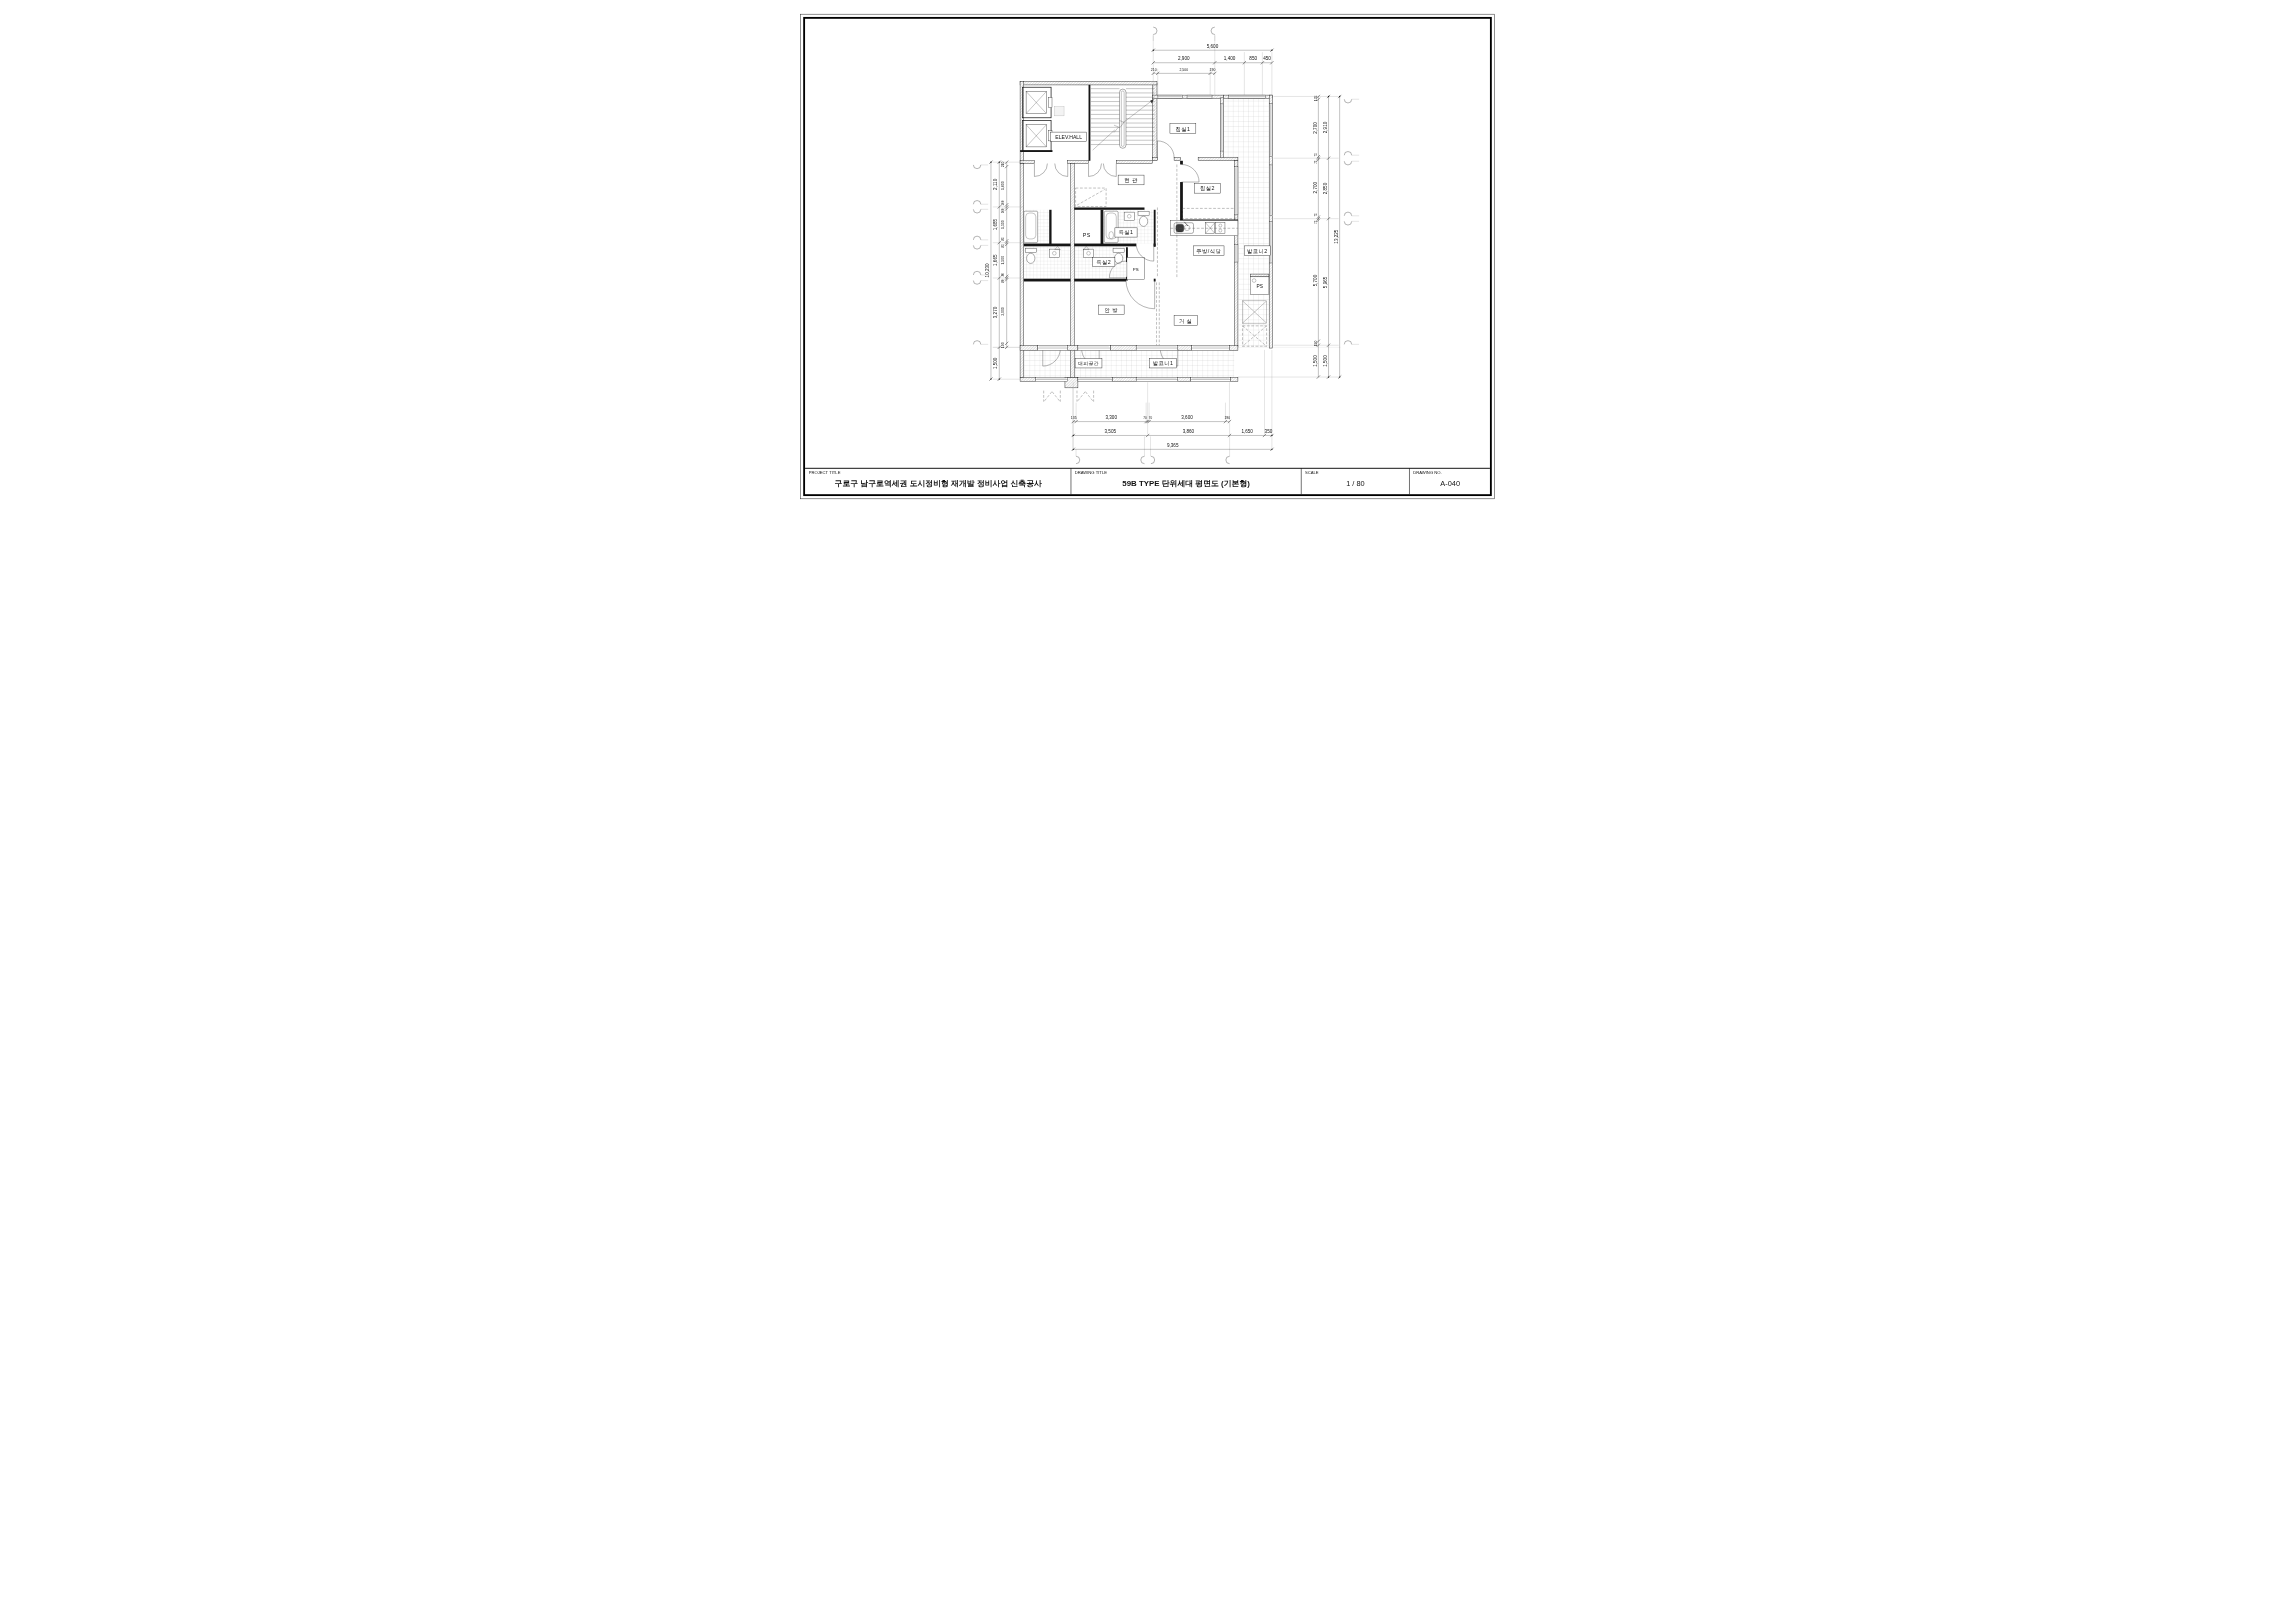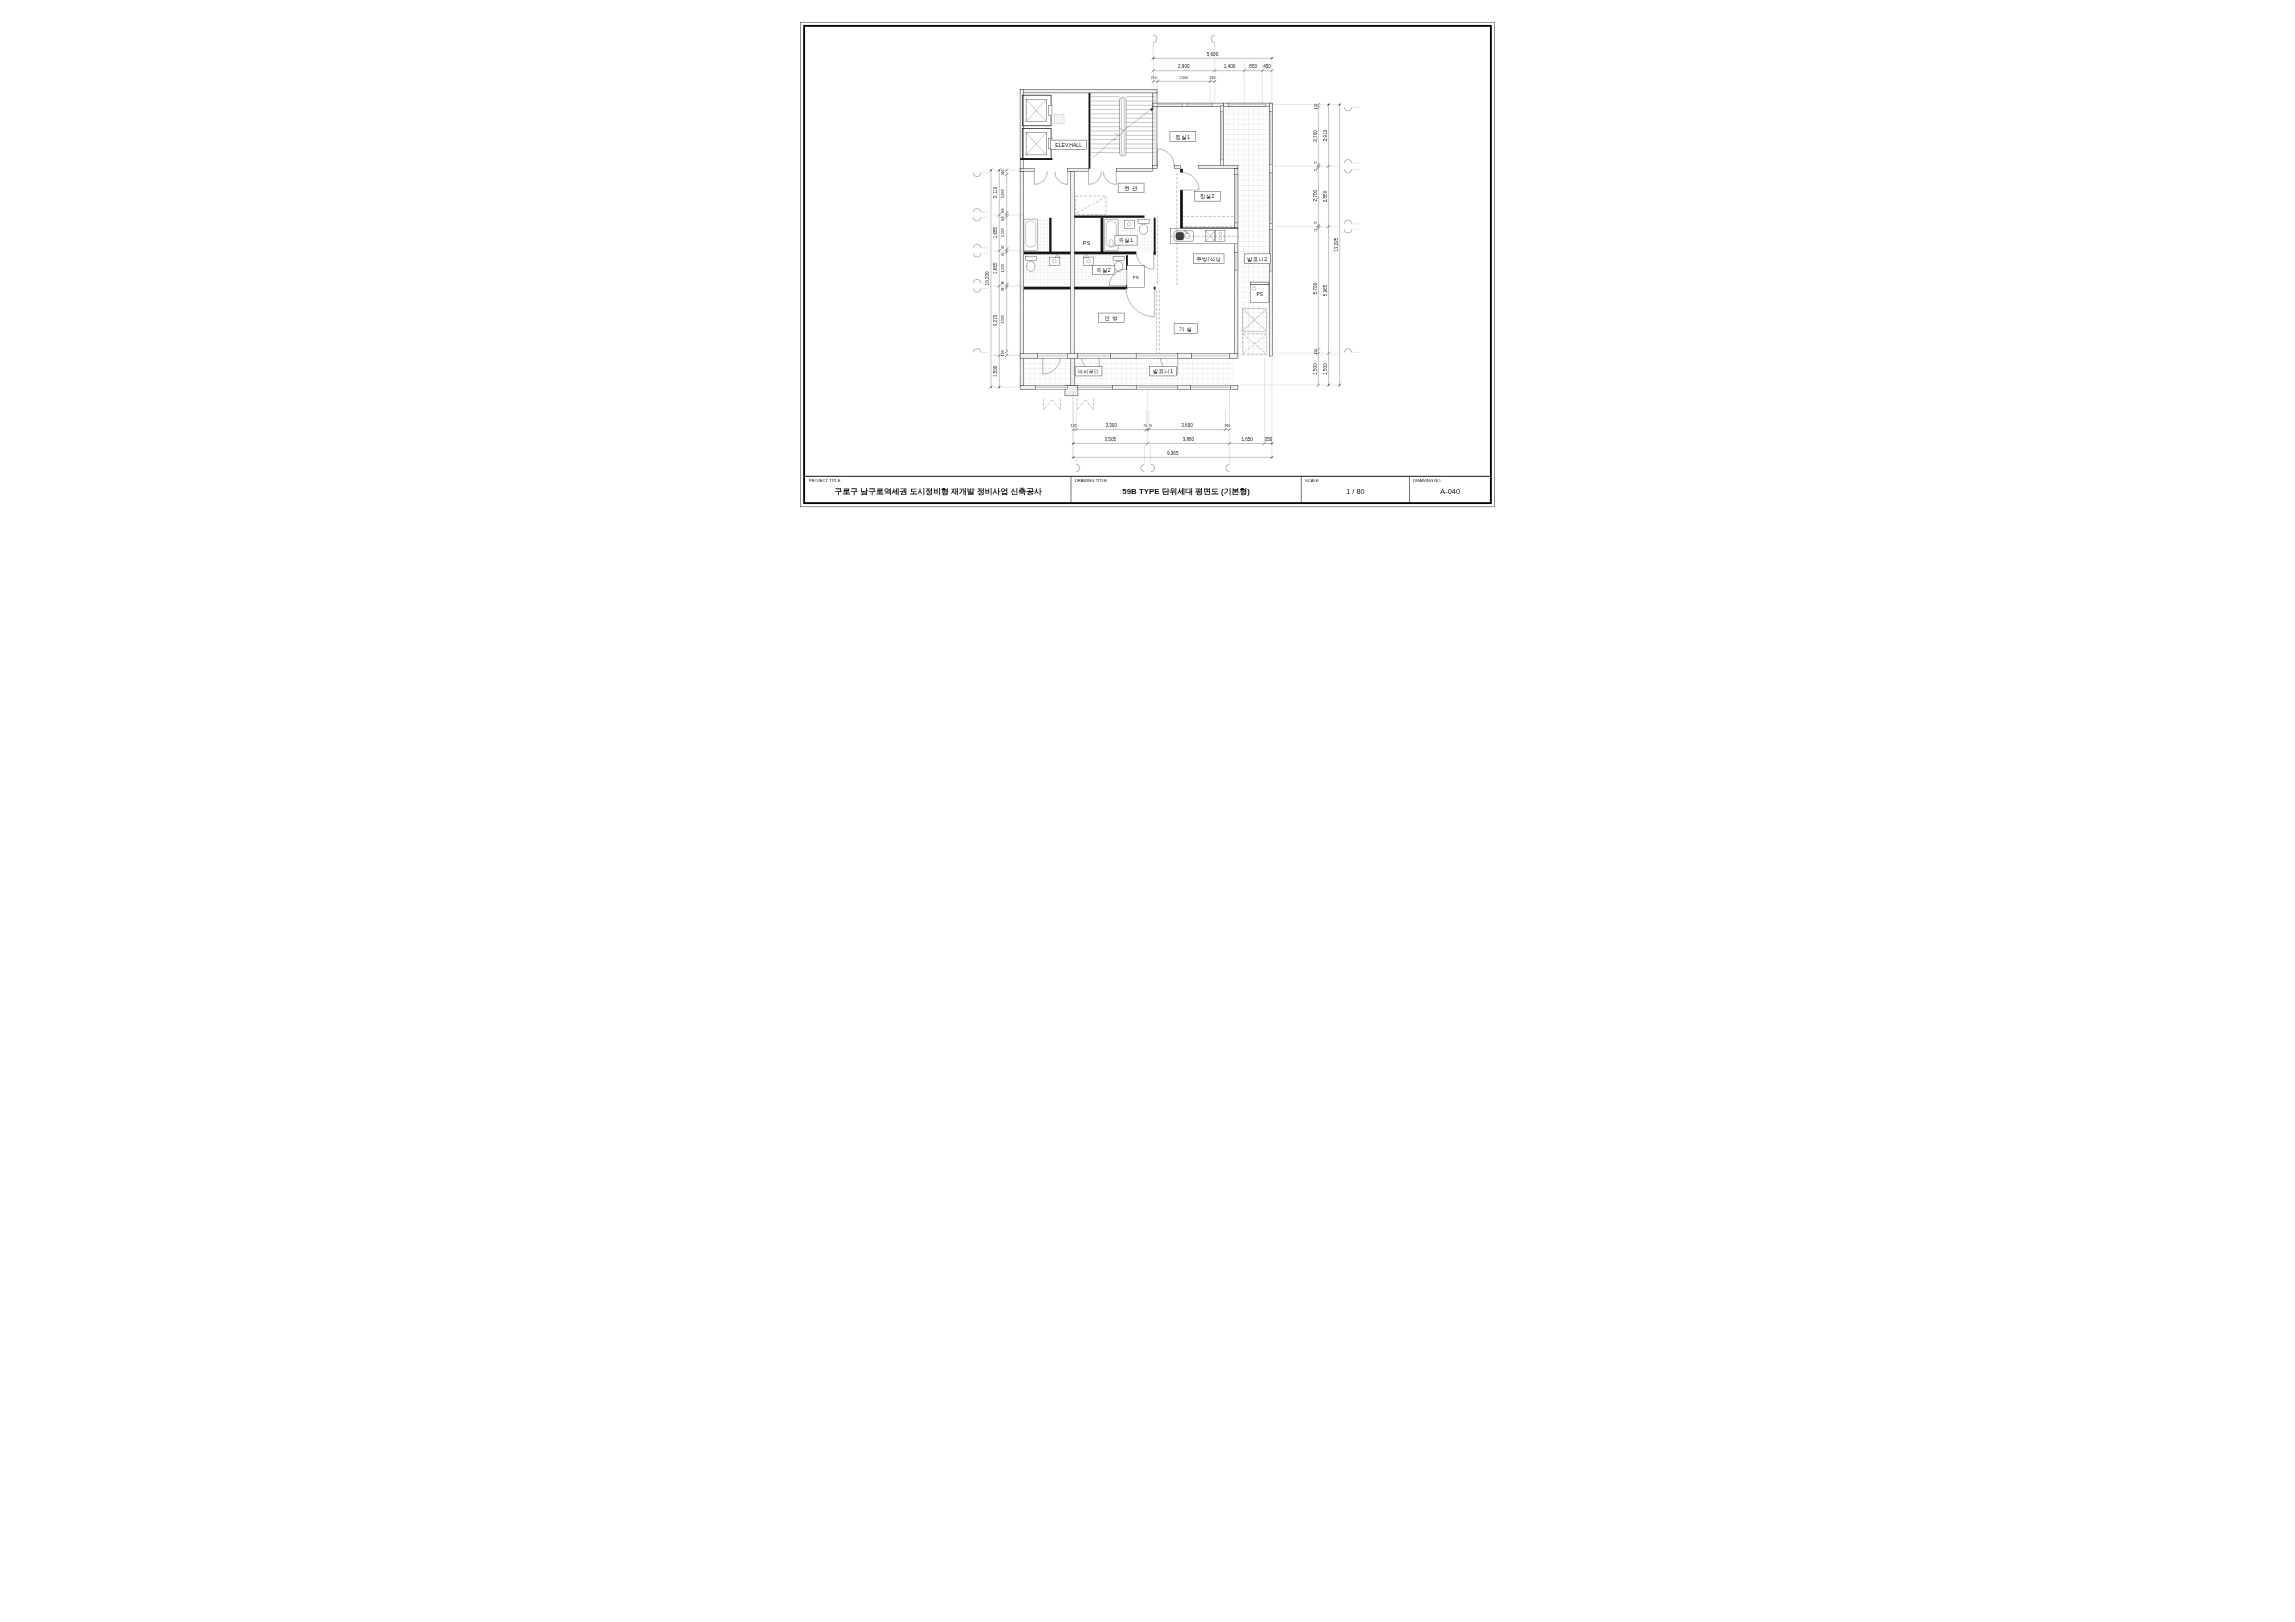--- a/index.html
+++ b/index.html
@@ -1,17 +1,17 @@
 <!DOCTYPE html>
 <html style="font-size:7.4px"><head>
 <meta charset="utf-8">
 <style>
   html,body{margin:0;padding:0;background:#fff;}
   body{font-family:"Liberation Sans",sans-serif;}
-  .sheet{position:relative;width:715px;height:505px;background:#fff;margin:12px auto;}
+  .sheet{position:relative;width:715px;height:505px;background:#fff;margin:4px auto;}
   svg{position:absolute;left:0;top:0;}
   svg text{font-family:"Liberation Sans",sans-serif;fill:#111;}
   .ln{stroke:#1a1a1a;fill:none;}
   .w{fill:url(#hw);stroke:#111;stroke-width:.9;}
   .iw{fill:#161616;stroke:none;}
   .fx{stroke:#222;fill:#fff;stroke-width:.8;}
   .dim{stroke:#444;stroke-width:.7;fill:none;}
   .dt{font-size:10px;text-anchor:middle;}
   .dts{font-size:7.5px;text-anchor:middle;}
   .dtt{font-size:6.5px;text-anchor:middle;}

